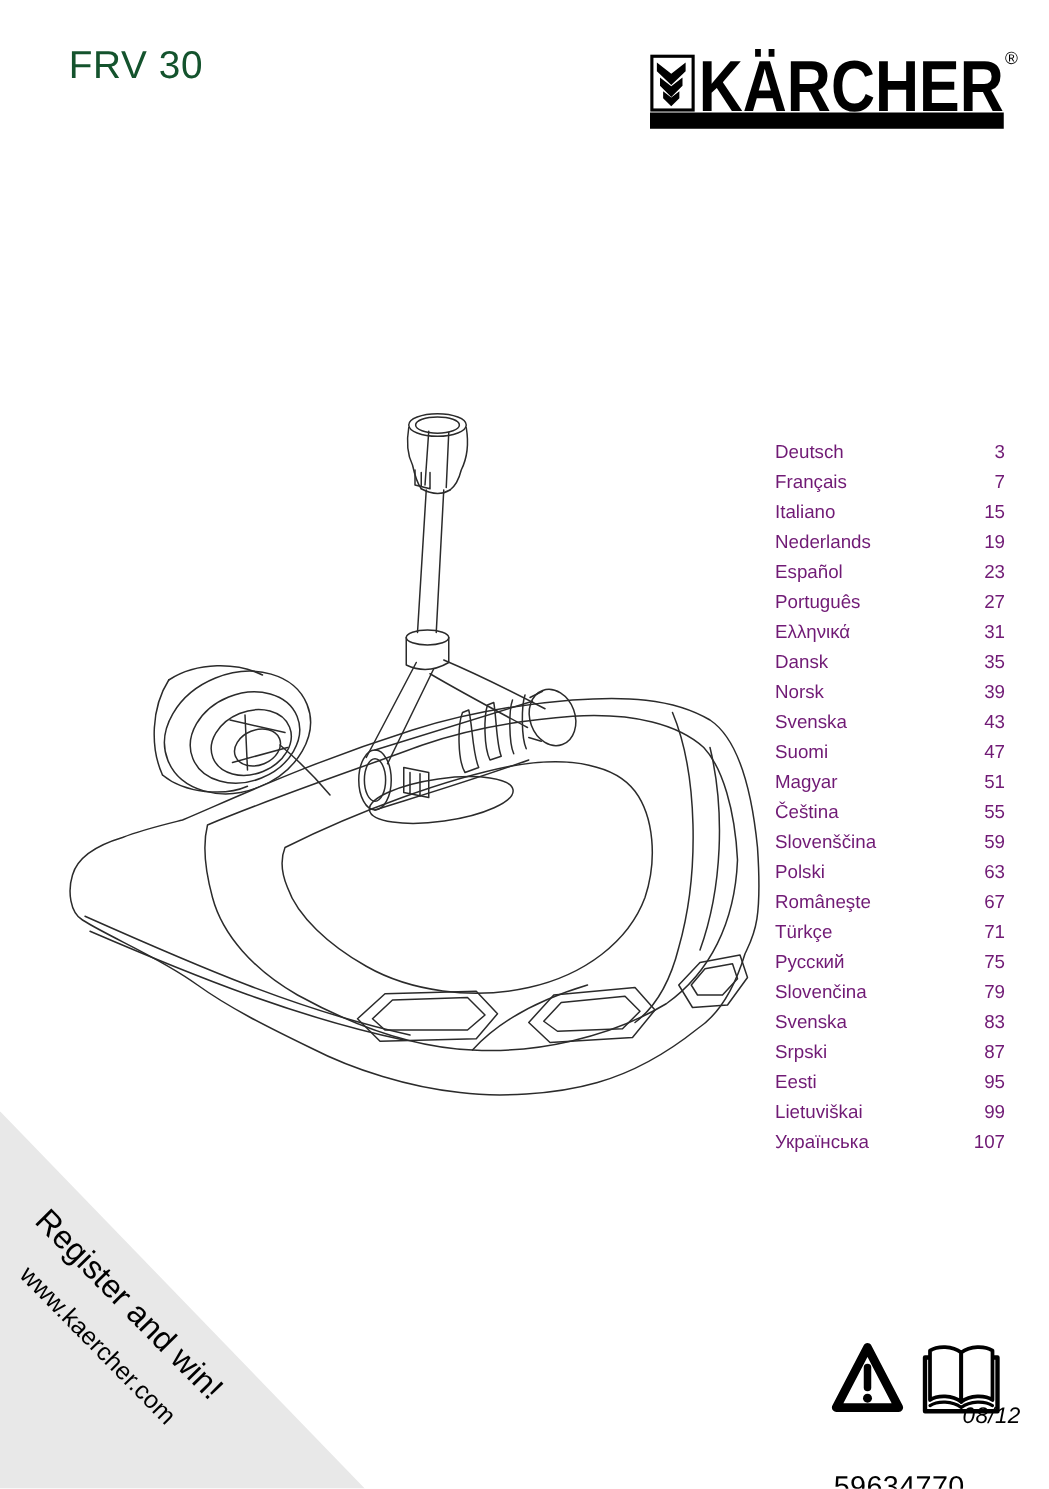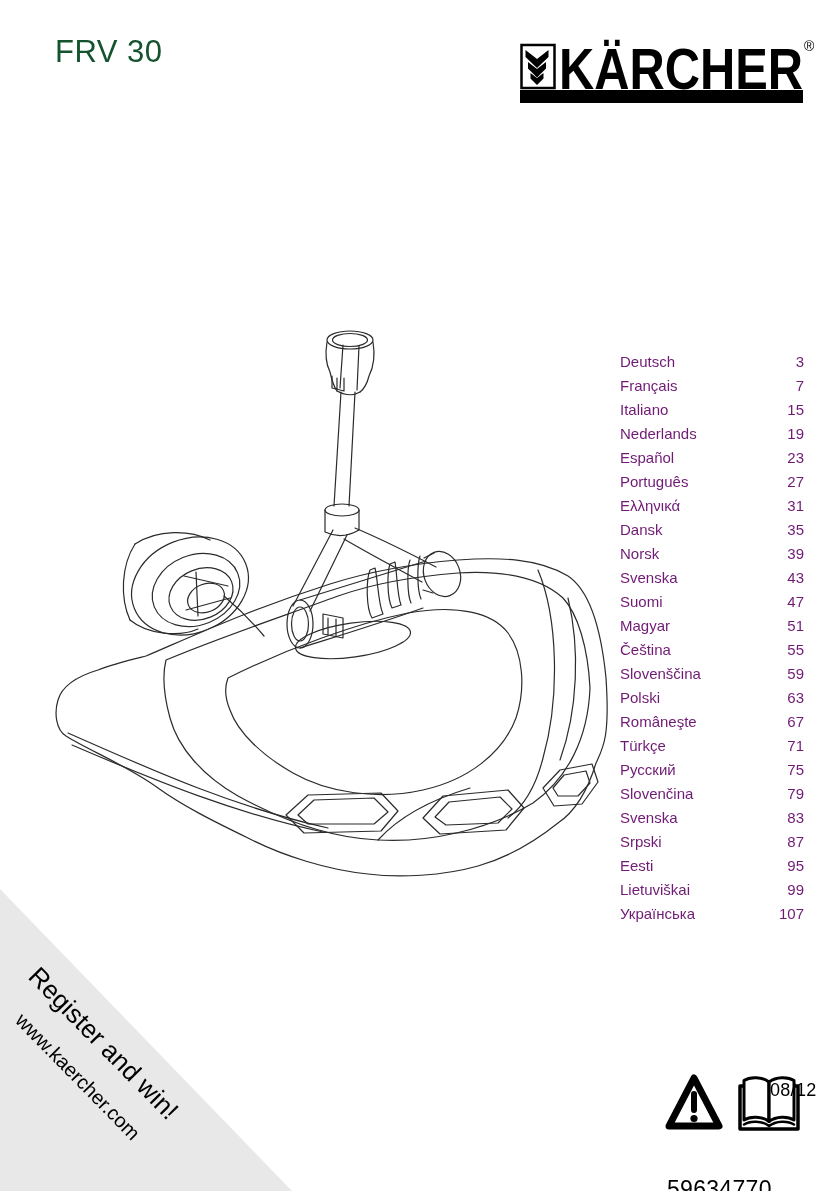--- a/index.html
+++ b/index.html
@@ -25,21 +25,21 @@
   #promo-tri{left:0;top:889px;width:292px;height:302px;background:#e8e8e8;
     clip-path:polygon(0 0,100% 100%,0 100%);}
   .promo-line{position:absolute;transform-origin:0 0;transform:rotate(45.5deg);
     white-space:nowrap;color:#000;}
   #promo1{left:44px;top:961px;font-size:26px;}
   #promo2{left:27px;top:1009px;font-size:20px;}
   
   #warn-icon{left:664px;top:1073px;}
   #book-icon{left:733px;top:1073px;}
   #part-number{left:667px;top:1176px;font-size:23px;letter-spacing:0.3px;}
-  #edition-date{left:770px;top:1080px;font-size:18px;letter-spacing:0.3px;}
+  #edition-date{left:770px;top:1122px;font-size:18px;letter-spacing:0.3px;font-style:italic;}
 </style>
 </head>
 <body>
 
 <div class="abs" id="model-title">FRV 30</div>
 
 <svg class="abs" id="logo" width="300" height="70" viewBox="0 0 300 70">
   <rect x="1.5" y="8" width="33" height="43" fill="#ffffff" stroke="#000" stroke-width="2.5"></rect>
   <g fill="#000">
     <polygon points="5.5,13 17,22 28.5,13 28.5,20 17,31 5.5,20"></polygon>

